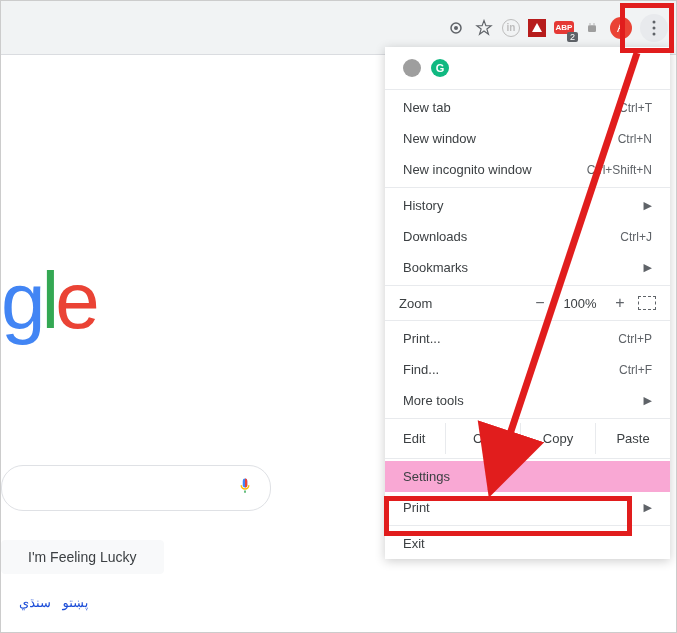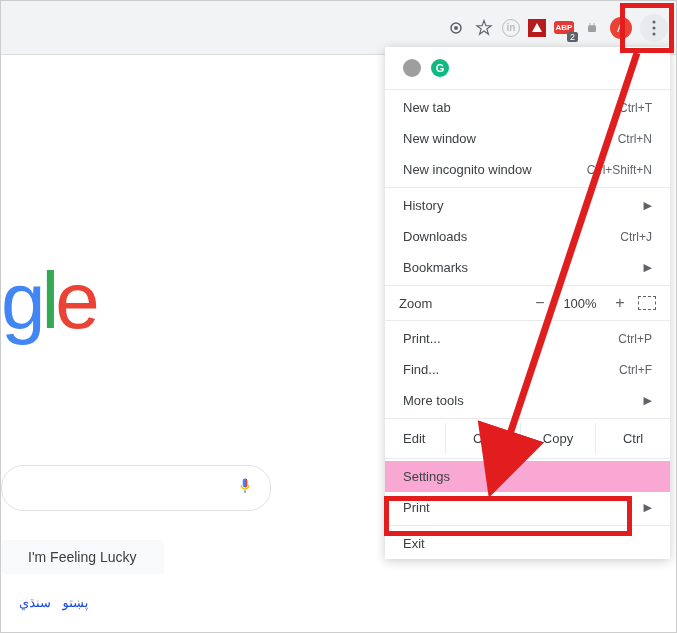--- a/index.html
+++ b/index.html
@@ -168,21 +168,21 @@
   </div>
   <div class="menu-item">
     <span>More tools</span>
     <span class="arrow">▶</span>
   </div>
   <div class="menu-sep"></div>
   <div class="edit-row">
     <span class="edit-label">Edit</span>
     <span class="edit-btn">Cut</span>
     <span class="edit-btn">Copy</span>
-    <span class="edit-btn">Ctrl</span>
+    <span class="edit-btn">Paste</span>
   </div>
   <div class="menu-sep"></div>
   <div class="menu-item highlight">
     <span>Settings</span>
   </div>
   <div class="menu-item">
     <span>Print</span>
     <span class="arrow">▶</span>
   </div>
   <div class="menu-sep"></div>

